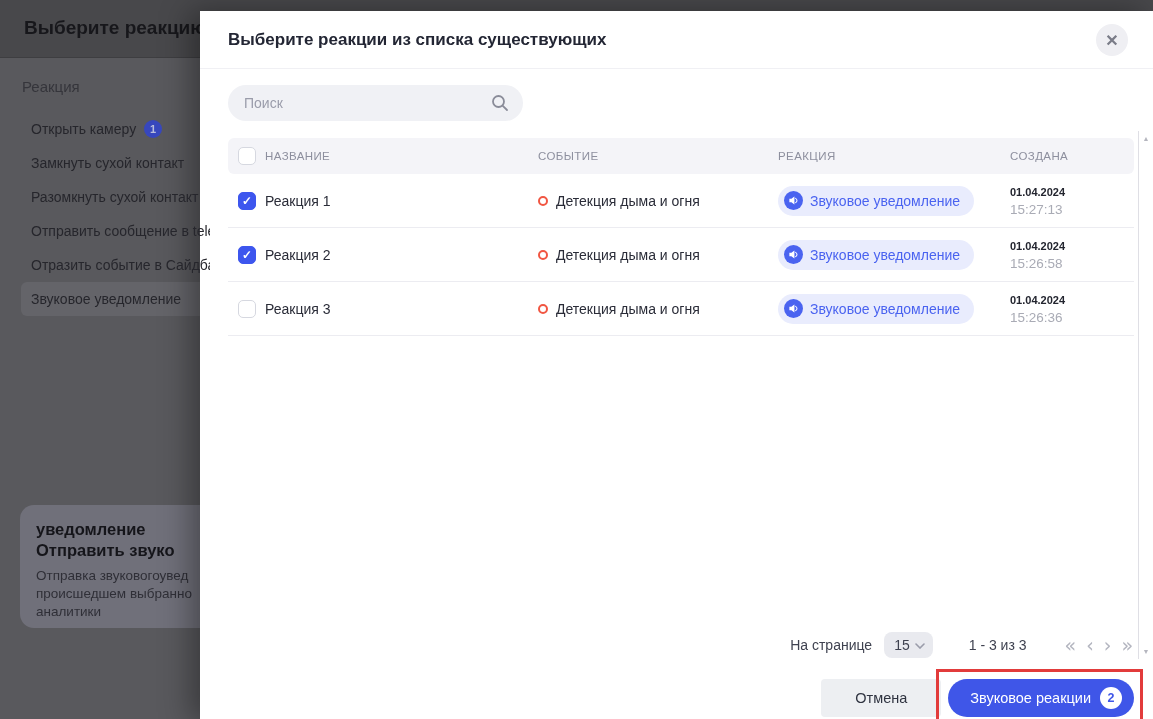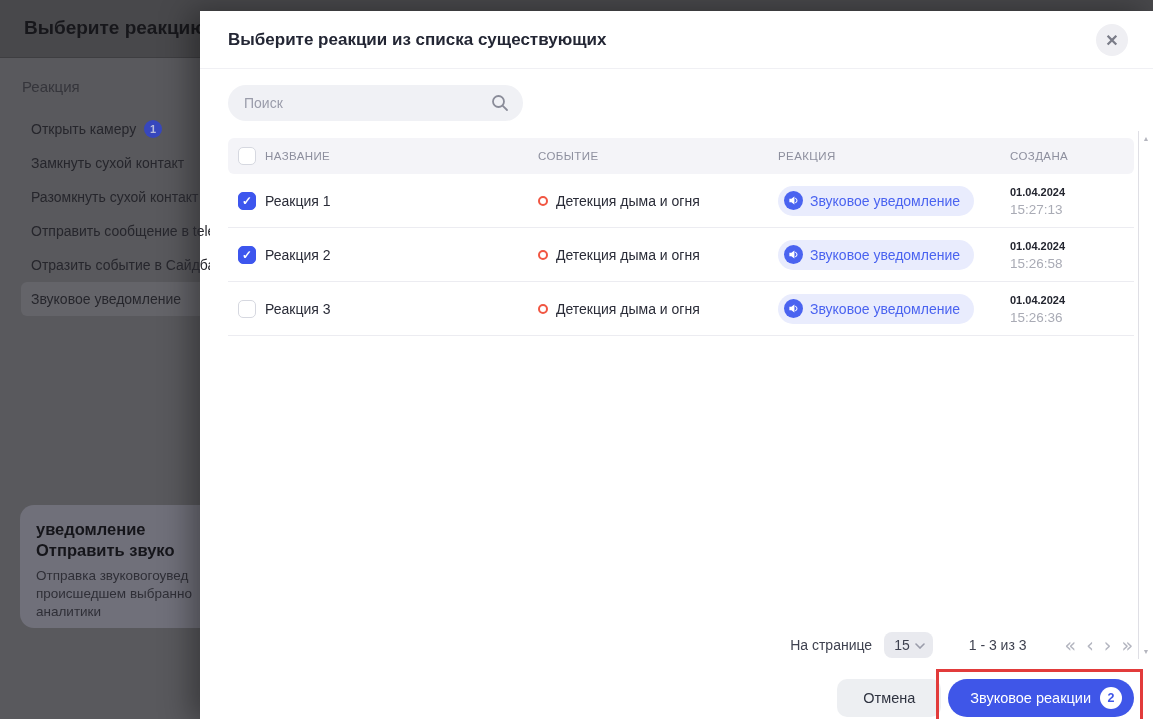--- a/index.html
+++ b/index.html
@@ -78,21 +78,21 @@
     border-radius:8px; display:flex; align-items:center; gap:5px; font-size:14px;
     color:#3f4250; cursor:pointer; }
   .pg-select svg { margin-top:1px; }
   .pg-range { margin-left:36px; font-size:14px; color:#3f4250; }
   .pg-nav { margin-left:38px; display:flex; align-items:center; gap:10px; }
   .pg-btn { font-size:19px; color:#b4b6c0; line-height:1; cursor:pointer;
     font-family:"DejaVu Sans", sans-serif; }
 
   
   .footer { position:absolute; right:19px; top:668px; display:flex; align-items:center; gap:7px; }
-  .btn-cancel { height:38px; padding:0 26px; background:#edeff2; border:none; border-radius:10px;
+  .btn-cancel { height:38px; padding:0 34px; background:#edeff2; border:none; border-radius:4px;
     font-size:14.5px; color:#2f3340; font-family:"Liberation Sans", sans-serif; cursor:pointer; }
   .btn-add { height:38px; padding:0 12px 0 22px; background:#3f56e8; border:none; border-radius:19px;
     display:flex; align-items:center; gap:9px; font-size:14.5px; color:#ffffff;
     font-family:"Liberation Sans", sans-serif; cursor:pointer; }
   .btn-badge { width:22px; height:22px; border-radius:50%; background:#ffffff; color:#3f56e8;
     font-size:12.5px; font-weight:700; display:flex; align-items:center; justify-content:center; }
   .annotation { position:absolute; left:736px; top:658px; width:207px; height:59px;
     border:3px solid #e23b3b; pointer-events:none; }
 </style>
 </head>

